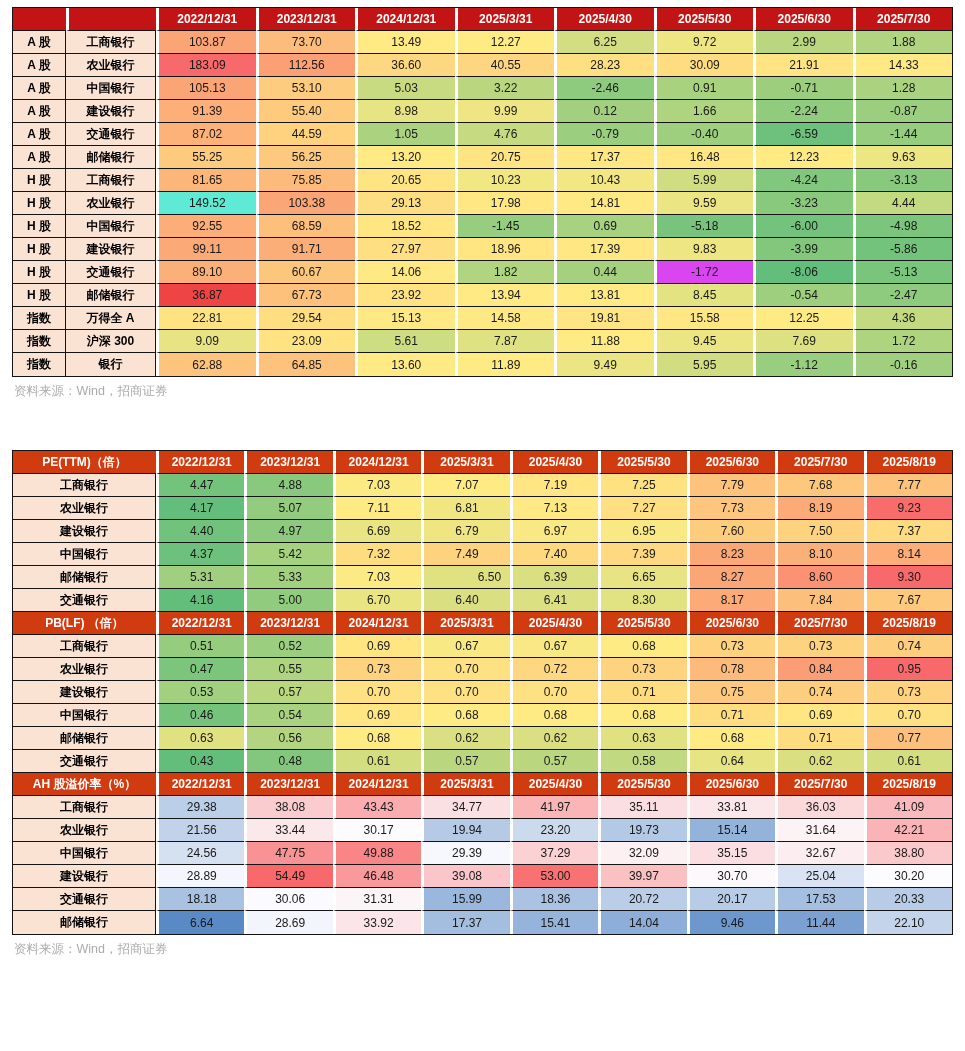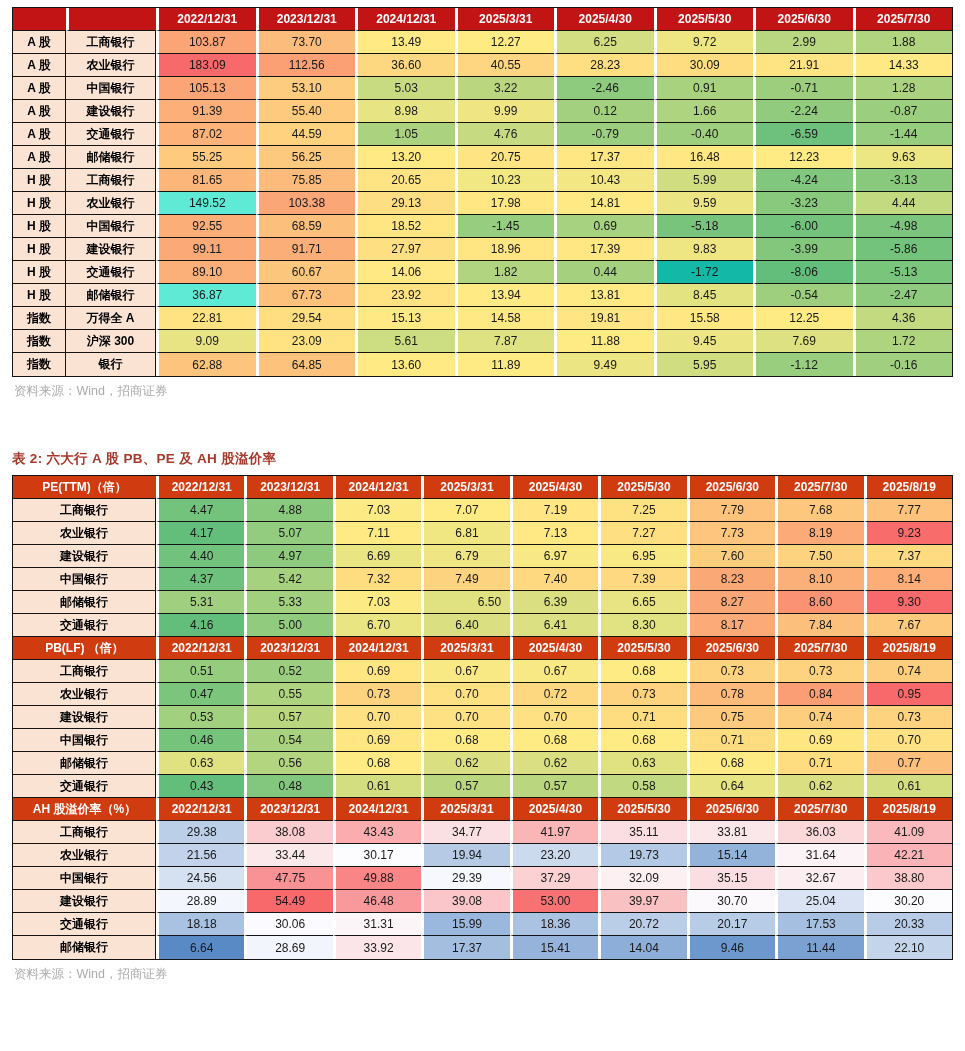--- a/index.html
+++ b/index.html
@@ -205,28 +205,28 @@
             <td class="val" style="background: rgb(116, 195, 124);">-5.86</td>
           </tr>
           <tr>
             <td class="lbl">H 股</td>
             <td class="lbl">交通银行</td>
             <td class="val firstv" style="background: rgb(252, 176, 121);">89.10</td>
             <td class="val" style="background: rgb(253, 198, 125);">60.67</td>
             <td class="val" style="background: rgb(255, 233, 132);">14.06</td>
             <td class="val" style="background: rgb(176, 212, 127);">1.82</td>
             <td class="val" style="background: rgb(165, 209, 127);">0.44</td>
-            <td class="val" style="background: #14b8a6; text-align: center;">-1.72</td>
+            <td class="val" style="background: #d946ef; text-align: center;">-1.72</td>
             <td class="val" style="background: rgb(99, 190, 123);">-8.06</td>
             <td class="val" style="background: rgb(122, 197, 124);">-5.13</td>
           </tr>
           <tr>
             <td class="lbl">H 股</td>
             <td class="lbl">邮储银行</td>
-            <td class="val firstv" style="background: #5eead4;">36.87</td>
+            <td class="val firstv" style="background: #ef4444;">36.87</td>
             <td class="val" style="background: rgb(253, 193, 124);">67.73</td>
             <td class="val" style="background: rgb(255, 226, 130);">23.92</td>
             <td class="val" style="background: rgb(255, 234, 132);">13.94</td>
             <td class="val" style="background: rgb(255, 234, 132);">13.81</td>
             <td class="val" style="background: rgb(227, 227, 130);">8.45</td>
             <td class="val" style="background: rgb(157, 207, 126);">-0.54</td>
             <td class="val" style="background: rgb(142, 203, 126);">-2.47</td>
           </tr>
           <tr>
             <td class="lbl">指数</td>
@@ -263,21 +263,20 @@
             <td class="val" style="background: rgb(208, 221, 129);">5.95</td>
             <td class="val" style="background: rgb(153, 206, 126);">-1.12</td>
             <td class="val" style="background: rgb(160, 208, 127);">-0.16</td>
           </tr>
         </tbody>
     </table>
     <div class="source">资料来源：Wind，招商证券</div>
   </div>
 
   <div class="block block2">
-    <div class="tbl-title">表 2: 六大行 A 股 PB、PE 及 AH 股溢价率</div>
     <table class="heat t2">
       <colgroup>
         <col style="width:143px">
       </colgroup>
       <tbody>
           <tr>
             <th class="sec-label">PE(TTM)（倍）</th>
             <th class="head">2022/12/31</th>
             <th class="head">2023/12/31</th>
             <th class="head">2024/12/31</th>

